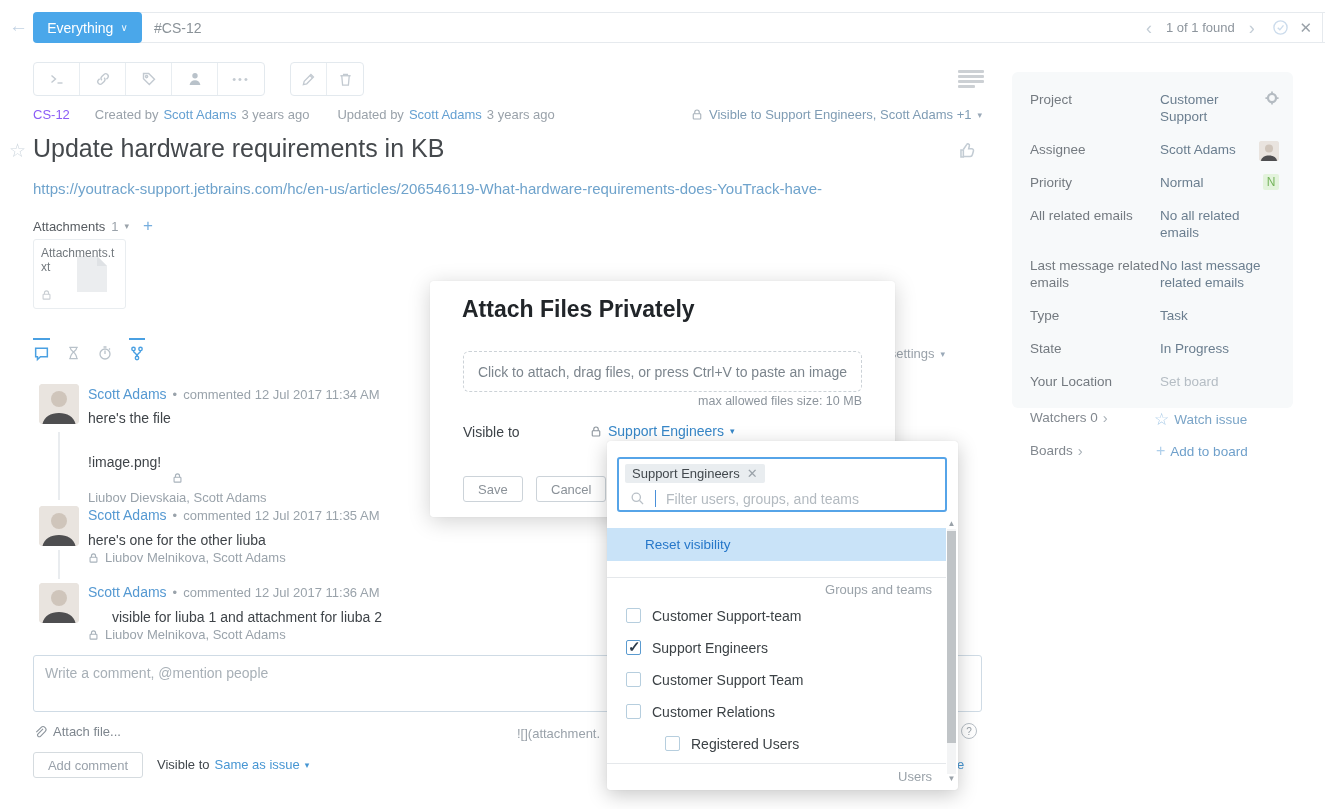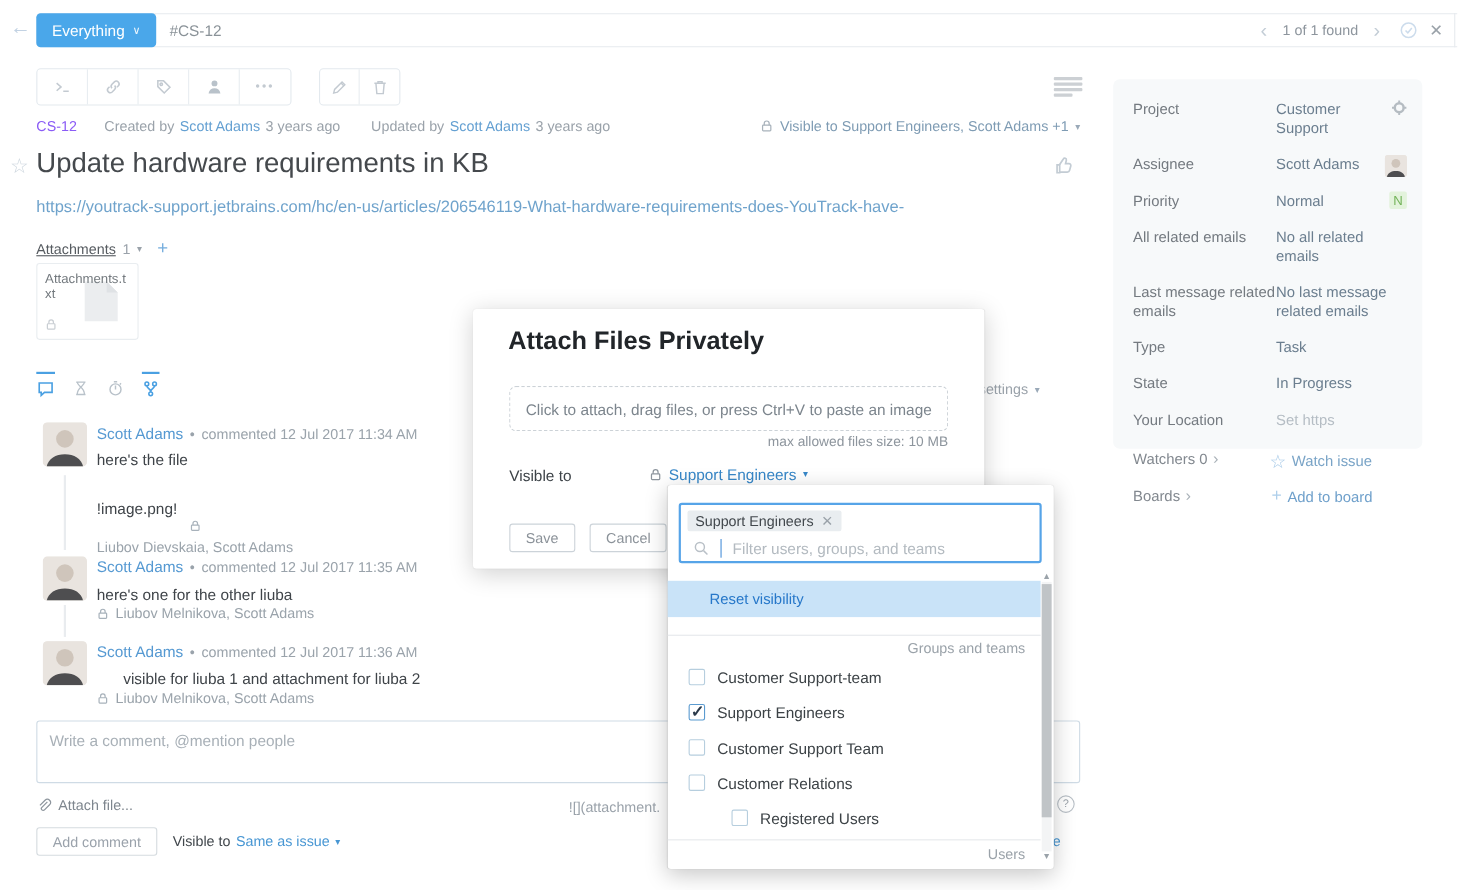--- a/index.html
+++ b/index.html
@@ -32,21 +32,21 @@
   .meta-row { left:33px; top:107px; font-size:13px; color:#9aa2aa; display:flex; gap:5px; align-items:center; }
   .meta-id { color:#8b5cf6; margin-right:20px; }
   .meta-link { color:#64a0d2; }
   .meta-gap { width:18px; }
   .vis-summary { top:107px; right:343px; display:flex; align-items:center; gap:6px; font-size:13px; color:#7f9cb4; }
   .caret-sm { font-size:9px; color:#9aa9b8; }
   .star-glyph { font-size:19px; color:#cdd6de; }
   .issue-title { left:33px; top:134px; font-size:25px; font-weight:400; color:#45494d; }
   .desc-link { left:33px; top:180px; font-size:15px; color:#6fa3cc; text-decoration:none; }
   .attach-label-row { left:33px; top:216px; font-size:13px; display:flex; align-items:center; gap:6px; }
-  .attach-word { color:#565b60;text-decoration:underline; }
+  .attach-word { color:#565b60; }
   .attach-count { color:#9aa2aa; }
   .plus-glyph { color:#76aede; font-size:17px; font-weight:400; }
   .attach-card { left:33px; top:239px; width:93px; height:70px; border:1px solid #e9edf0; border-radius:3px; background:#fff; overflow:hidden; }
   .attach-card .fname { position:absolute; left:7px; top:6px; width:76px; font-size:12px; line-height:14px; color:#73797e; word-break:break-all; z-index:2; }
   .attach-card .lock { position:absolute; left:7px; bottom:7px; color:#c9ced3; }
   .attach-card svg.file { position:absolute; right:16px; top:14px; }
 
   
   .tabs-row { left:33px; top:338px; display:flex; gap:16px; }
   .tab { padding-top:5px; border-top:2px solid transparent; color:#b9c2ca; cursor:pointer; }
@@ -420,21 +420,21 @@
     <div class="f-row">
       <div class="f-label">Type</div>
       <div class="f-value">Task</div>
     </div>
     <div class="f-row">
       <div class="f-label">State</div>
       <div class="f-value">In Progress</div>
     </div>
     <div class="f-row">
       <div class="f-label">Your Location</div>
-      <div class="f-value placeholder">Set https</div>
+      <div class="f-value placeholder">Set board</div>
     </div>
   </div>
 
   <div class="abs side-row" style="left:1030px; top:410px; color:#82888f;">
     <span>Watchers 0</span>
     <span class="chev">›</span>
   </div>
   <div class="abs side-row" style="left:1154px; top:409px; color:#7aa4c7;">
     <span class="watch-star">☆</span>
     <span>Watch issue</span>

